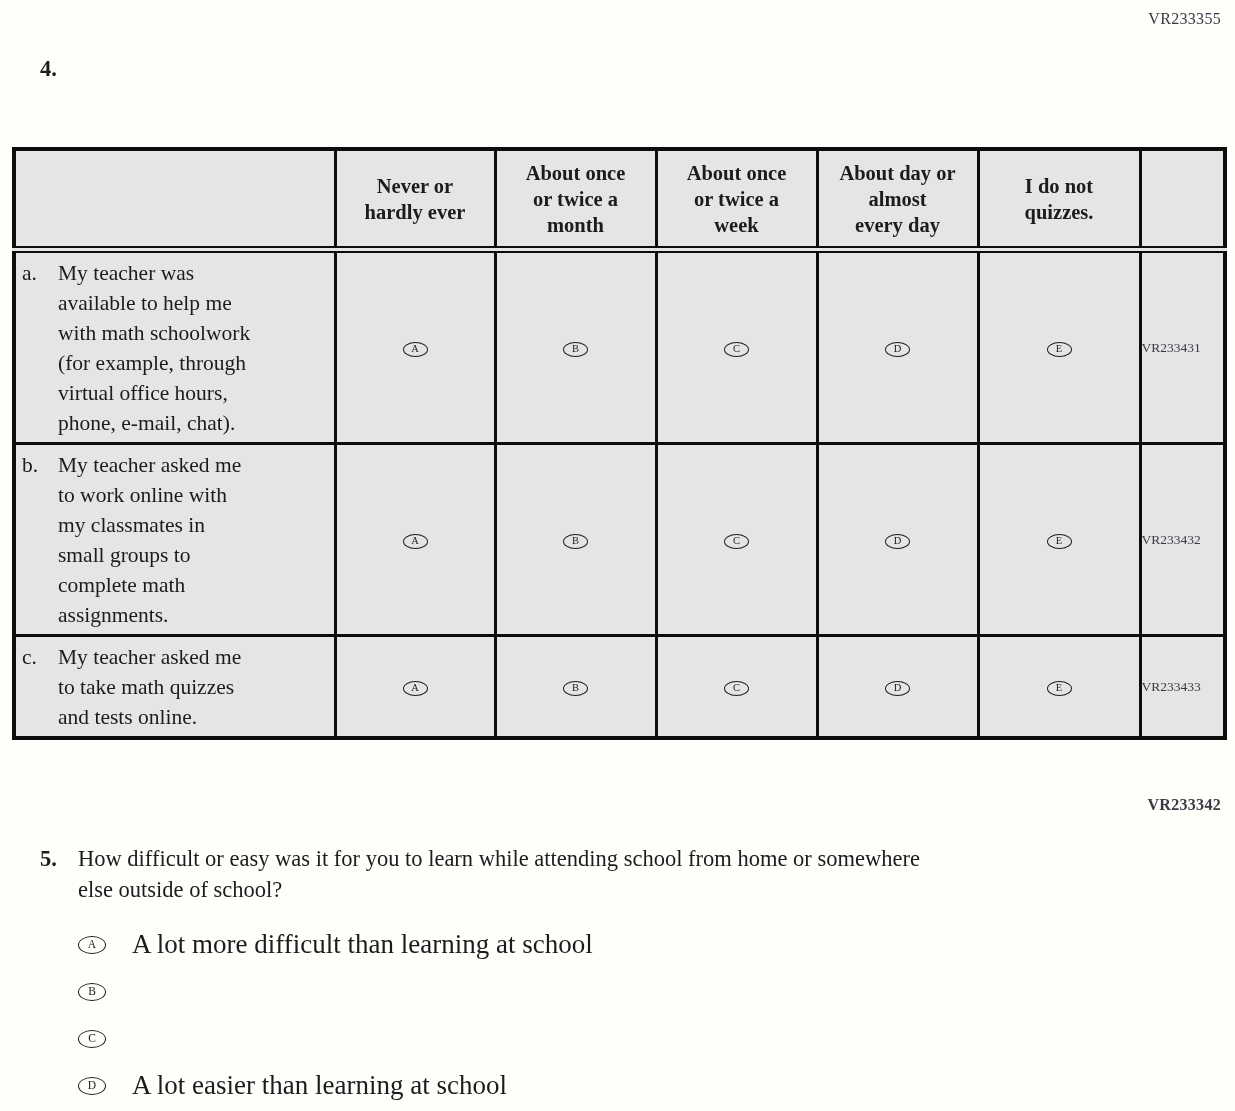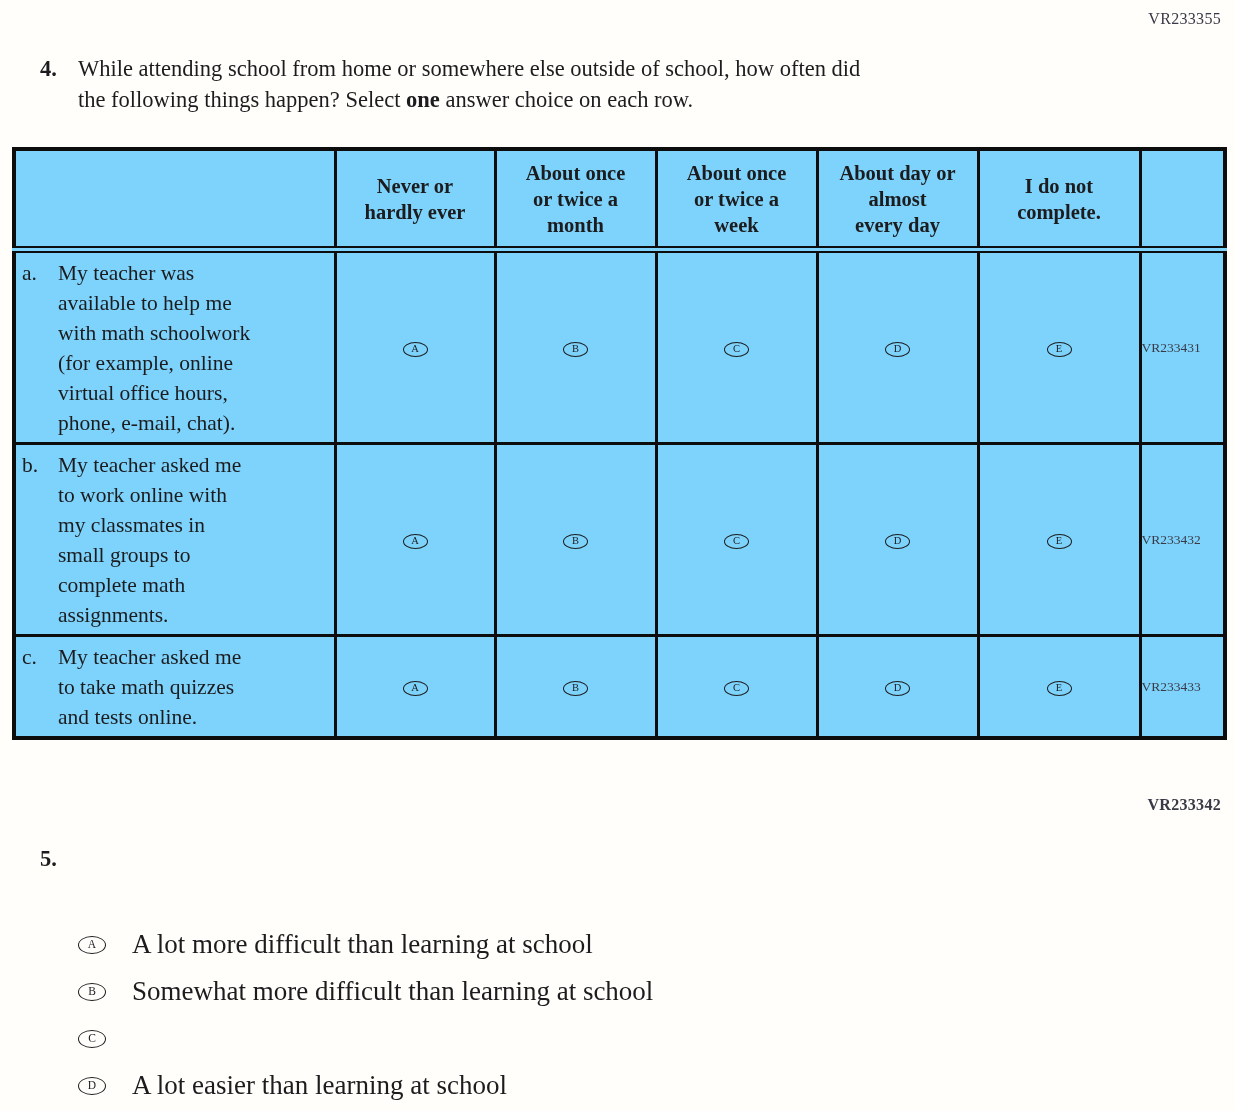--- a/index.html
+++ b/index.html
@@ -35,21 +35,21 @@
   .q-text b { font-weight: bold; }
 
   table.grid {
     position: absolute;
     top: 147px;
     left: 12px;
     width: 1211px;
     border-collapse: collapse;
     table-layout: fixed;
     border: 4px solid #0d0d0d;
-    background: #7dd3fc;
+    background: #e5e5e5;
   }
   table.grid th, table.grid td {
     border: 3px solid #0d0d0d;
     padding: 0;
   }
   table.grid thead th {
     border-bottom: 7px double #0d0d0d;
     font-weight: bold;
     font-size: 20.5px;
     line-height: 26px;
@@ -117,22 +117,20 @@
 </style>
 </head>
 <body>
 
 <div class="page">
 
   <div class="form-code code-top">VR233355</div>
 
   <section class="question q4">
     <div class="q-num">4.</div>
-    <div class="q-text"><span>While attending school from home or somewhere else outside of school, how often did
-the following things happen? Select </span><b>one</b><span> answer choice on each row.</span></div>
   </section>
 
   <table class="grid">
     <colgroup>
       <col style="width:321px">
         <col style="width:160px">
         <col style="width:161px">
         <col style="width:161px">
         <col style="width:161px">
         <col style="width:162px">
@@ -146,33 +144,33 @@
         <th>About once
 or twice a
 month</th>
         <th>About once
 or twice a
 week</th>
         <th>About day or
 almost
 every day</th>
         <th>I do not
-complete.</th>
+quizzes.</th>
         <th></th>
       </tr>
     </thead>
     <tbody>
       <tr class="row-a">
         <td class="stmt">
           <div class="stmt-wrap">
             <span class="row-label">a.</span>
             <span class="row-text">My teacher was
 available to help me
 with math schoolwork
-(for example, online
+(for example, through
 virtual office hours,
 phone, e-mail, chat).</span>
           </div>
         </td>
         <td class="opt"><span class="bubble">A</span></td>
         <td class="opt"><span class="bubble">B</span></td>
         <td class="opt"><span class="bubble">C</span></td>
         <td class="opt"><span class="bubble">D</span></td>
         <td class="opt"><span class="bubble">E</span></td>
         <td class="row-code">VR233431</td>
@@ -212,30 +210,31 @@
         <td class="opt"><span class="bubble">E</span></td>
         <td class="row-code">VR233433</td>
       </tr>
     </tbody>
   </table>
 
   <div class="form-code code-mid">VR233342</div>
 
   <section class="question q5">
     <div class="q-num">5.</div>
+    <div class="q-text">How difficult or easy was it for you to learn while attending school from home or somewhere
+else outside of school?</div>
   </section>
 
   <div class="options">
     <div class="option-row">
       <span class="bubble lg">A</span>
       <span class="option-text">A lot more difficult than learning at school</span>
     </div>
     <div class="option-row">
       <span class="bubble lg">B</span>
-      <span class="option-text">Somewhat more difficult than learning at school</span>
     </div>
     <div class="option-row">
       <span class="bubble lg">C</span>
     </div>
     <div class="option-row">
       <span class="bubble lg">D</span>
       <span class="option-text">A lot easier than learning at school</span>
     </div>
   </div>
 

